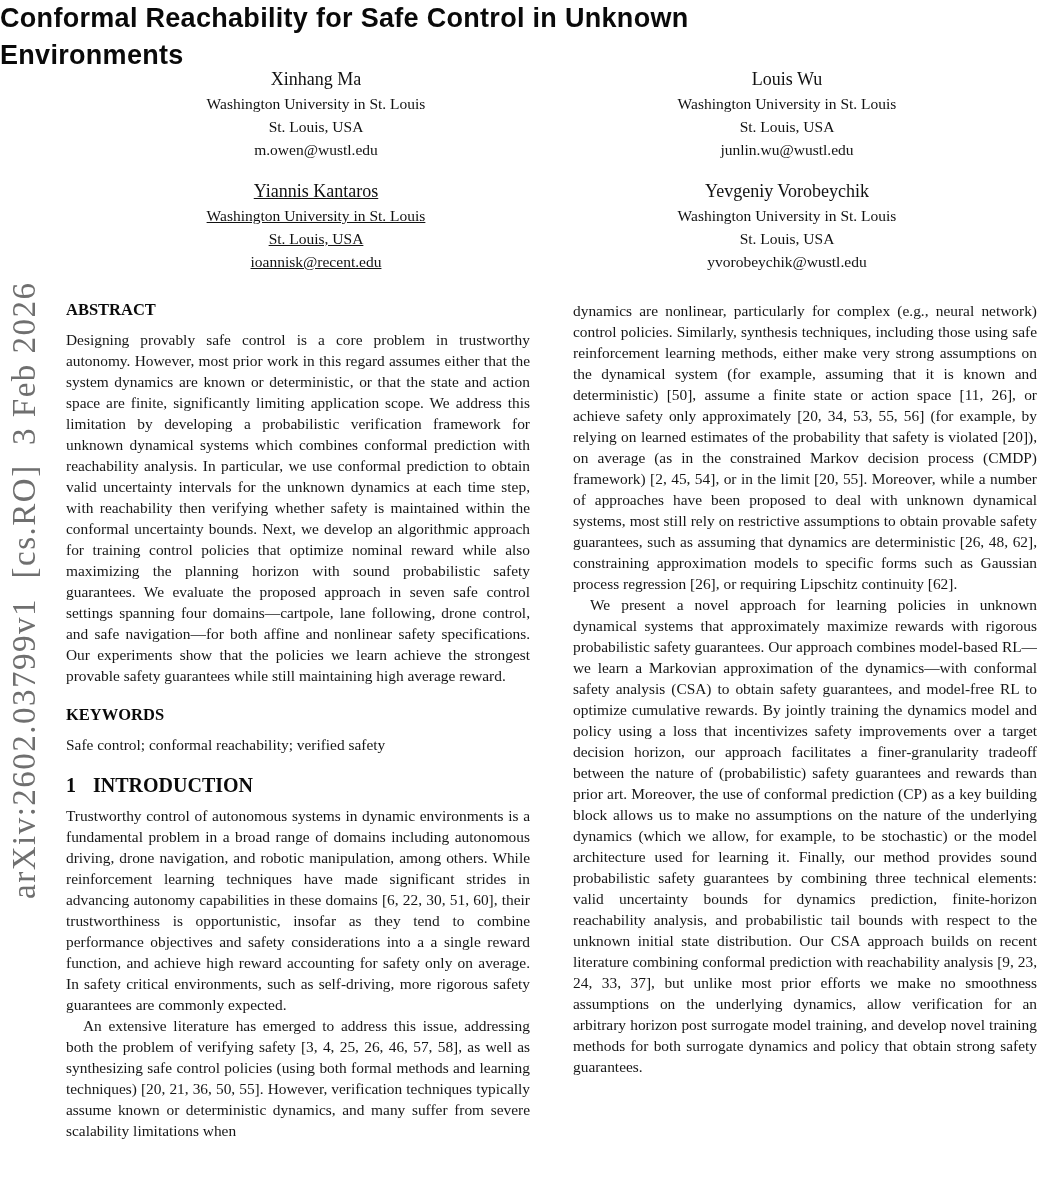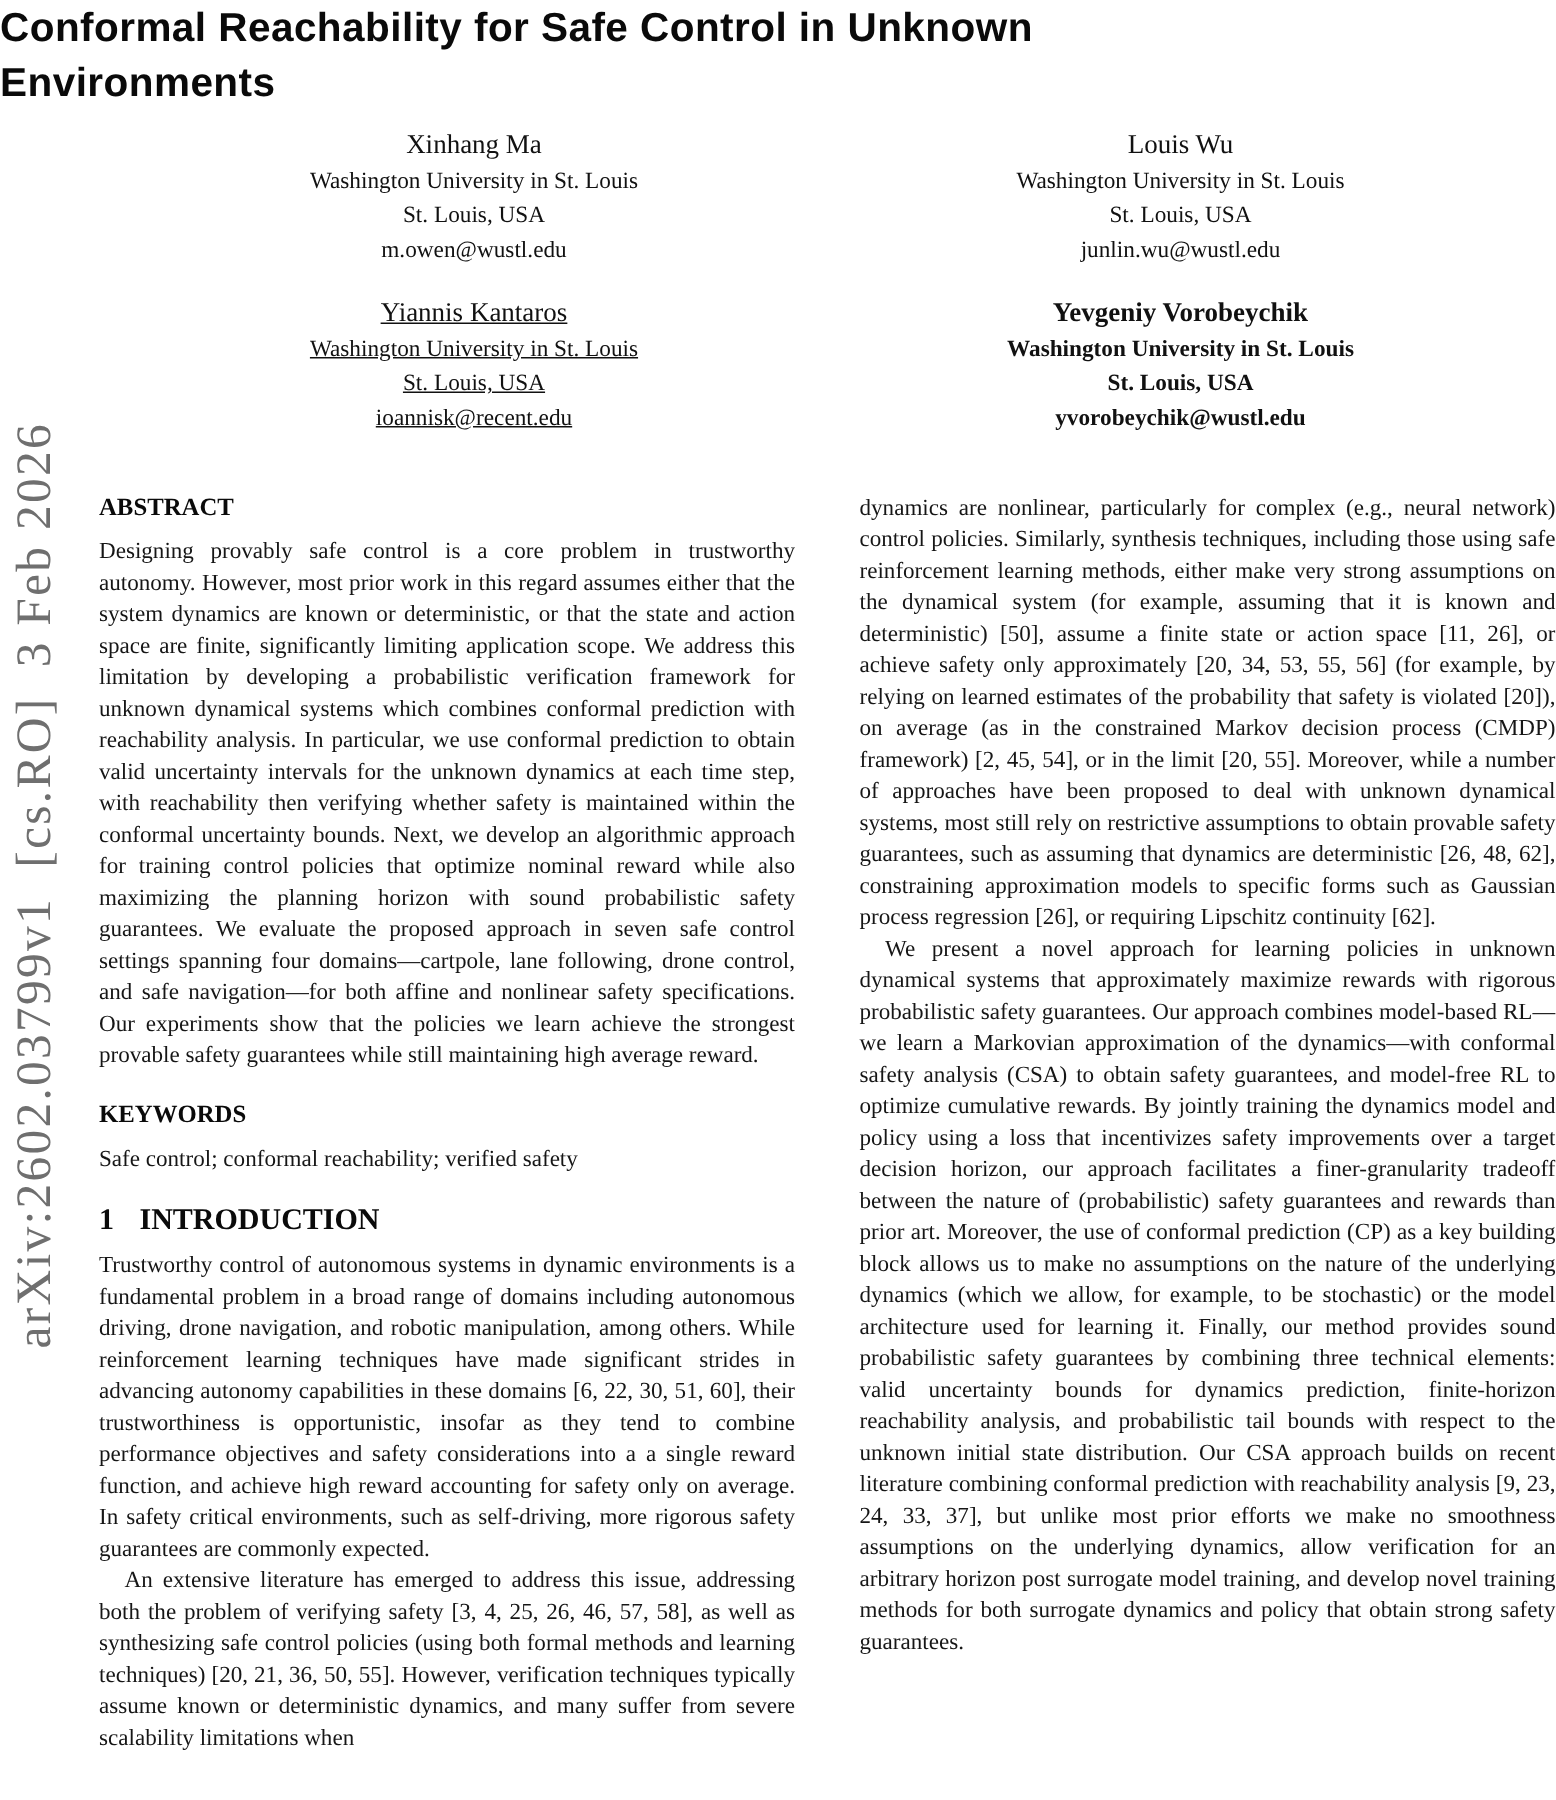--- a/index.html
+++ b/index.html
@@ -35,21 +35,21 @@
     font-weight: bold;
     font-size: 27px;
     line-height: 37px;
     color: #0a0a0a;
     letter-spacing: 0.3px;
   }
 
   
   .authors {
     position: absolute;
-    top: 84px; left: 0;
+    top: 67px; left: 0;
     width: 824px; height: 216px;
   }
   .author-block {
     position: absolute;
     width: 480px;
     transform: translateX(-50%);
     text-align: center;
   }
   .author-name {
     font-size: 18px;
@@ -61,21 +61,21 @@
     line-height: 23px;
   }
 
   
   .columns {
     position: absolute;
     top: 300px; left: 66px;
     display: flex;
     gap: 43px;
   }
-  .col { width: 464px; margin-top: 28px; }
+  .col { width: 464px; }
 
   .col p {
     font-size: 15.4px;
     line-height: 21px;
     text-align: justify;
     color: #161616;
   }
   .col p.indent { text-indent: 17px; }
 
   h2.section {
@@ -113,21 +113,21 @@
     <div class="author-line">junlin.wu@wustl.edu</div>
   </div>
 
   <div class="author-block" style="left:316px; top:112px;text-decoration:underline;">
     <div class="author-name">Yiannis Kantaros</div>
     <div class="author-line">Washington University in St. Louis</div>
     <div class="author-line">St. Louis, USA</div>
     <div class="author-line">ioannisk@recent.edu</div>
   </div>
 
-  <div class="author-block" style="left:787px; top:112px;font-weight:bold;">
+  <div class="author-block" style="left:787px; top:112px;">
     <div class="author-name">Yevgeniy Vorobeychik</div>
     <div class="author-line">Washington University in St. Louis</div>
     <div class="author-line">St. Louis, USA</div>
     <div class="author-line">yvorobeychik@wustl.edu</div>
   </div>
 
 </div>
 
 <div class="columns">
 

